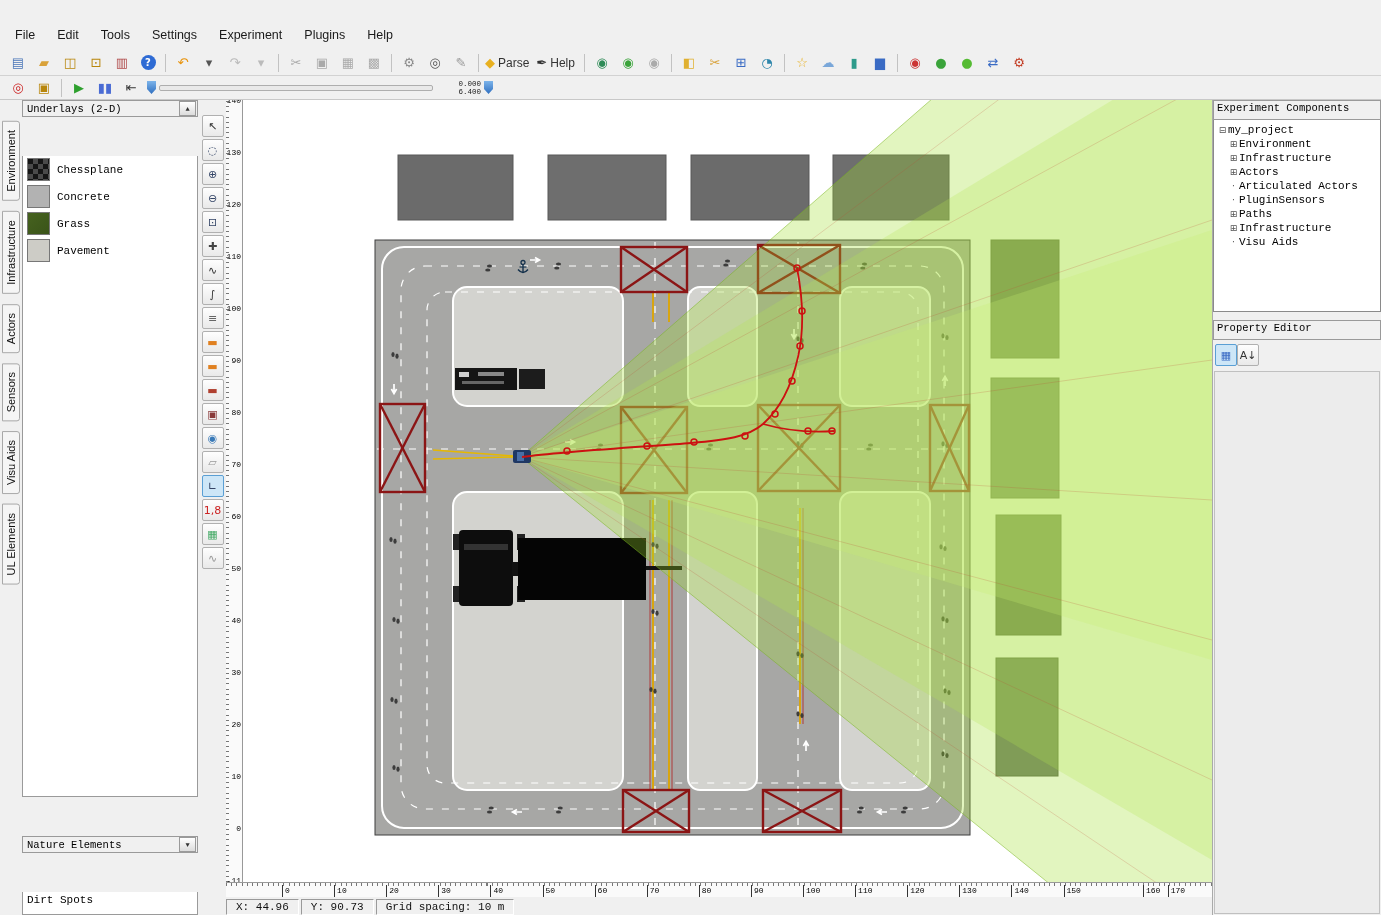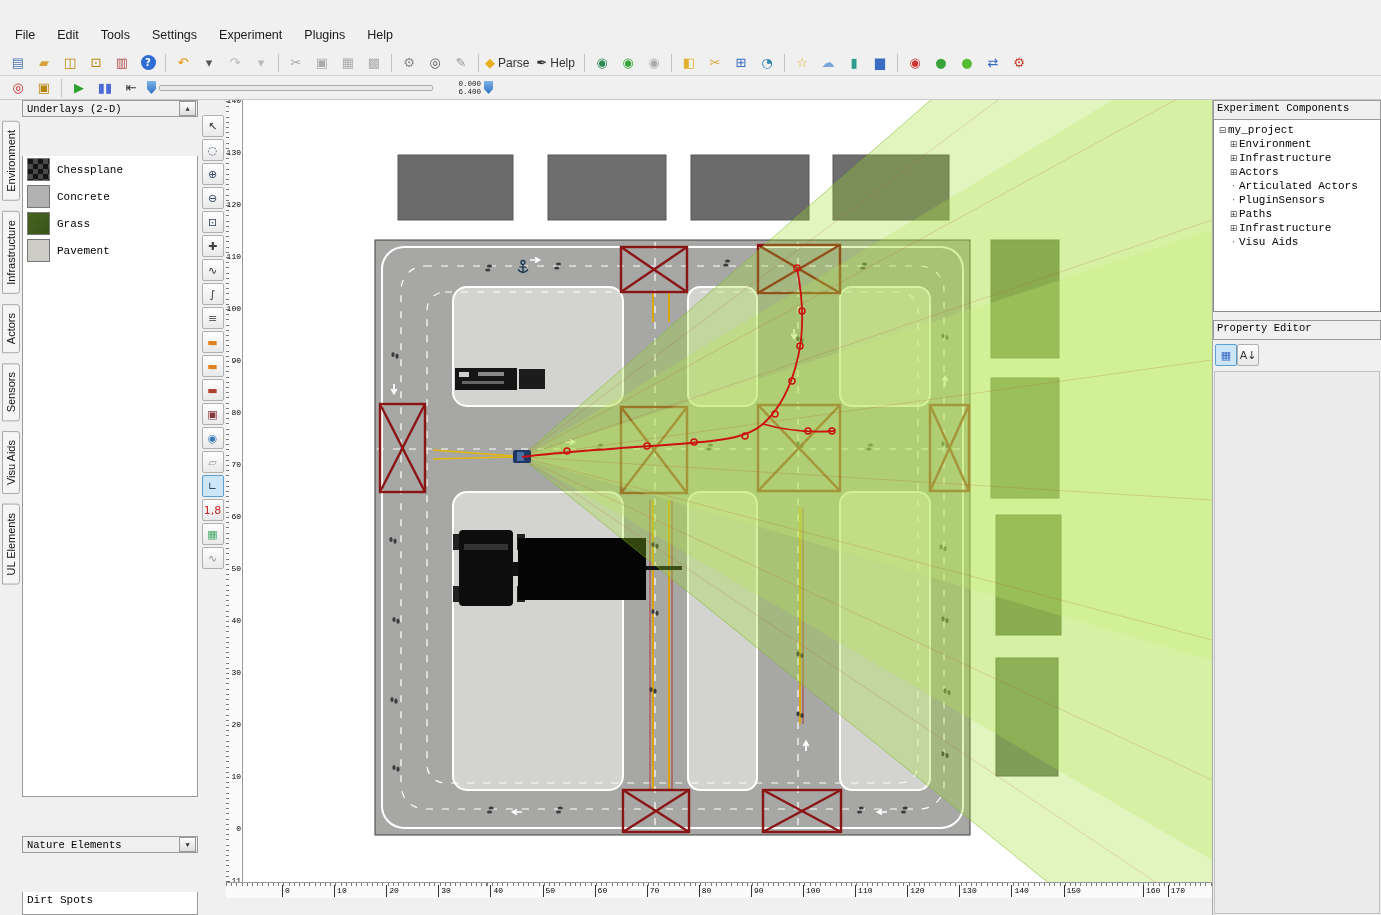--- a/index.html
+++ b/index.html
@@ -598,20 +598,25 @@
       <span class="hlab" style="left: 577px;">100</span>
       <span class="hlab" style="left: 629.1px;">110</span>
       <span class="hlab" style="left: 681.2px;">120</span>
       <span class="hlab" style="left: 733.3px;">130</span>
       <span class="hlab" style="left: 785.4px;">140</span>
       <span class="hlab" style="left: 837.5px;">150</span>
       <span class="hlab" style="left: 909px; margin-left: 8px;">160</span>
       <span class="hlab" style="left: 941.7px;">170</span>
     </div>
 
+  <div class="statusbar">
+    <span class="status-field">X: 44.96</span>
+    <span class="status-field">Y: 90.73</span>
+    <span class="status-field">Grid spacing: 10 m</span>
+  </div>
 
   <div class="right-panel">
     <div class="rp-header">Experiment Components</div>
     <div class="tree-wrap" id="tree-box">
         <div class="tree-row root">
           <span class="tree-glyph">⊟</span>
           <span class="tree-label">my_project</span>
         </div>
         <div class="tree-row">
           <span class="tree-glyph">⊞</span>

